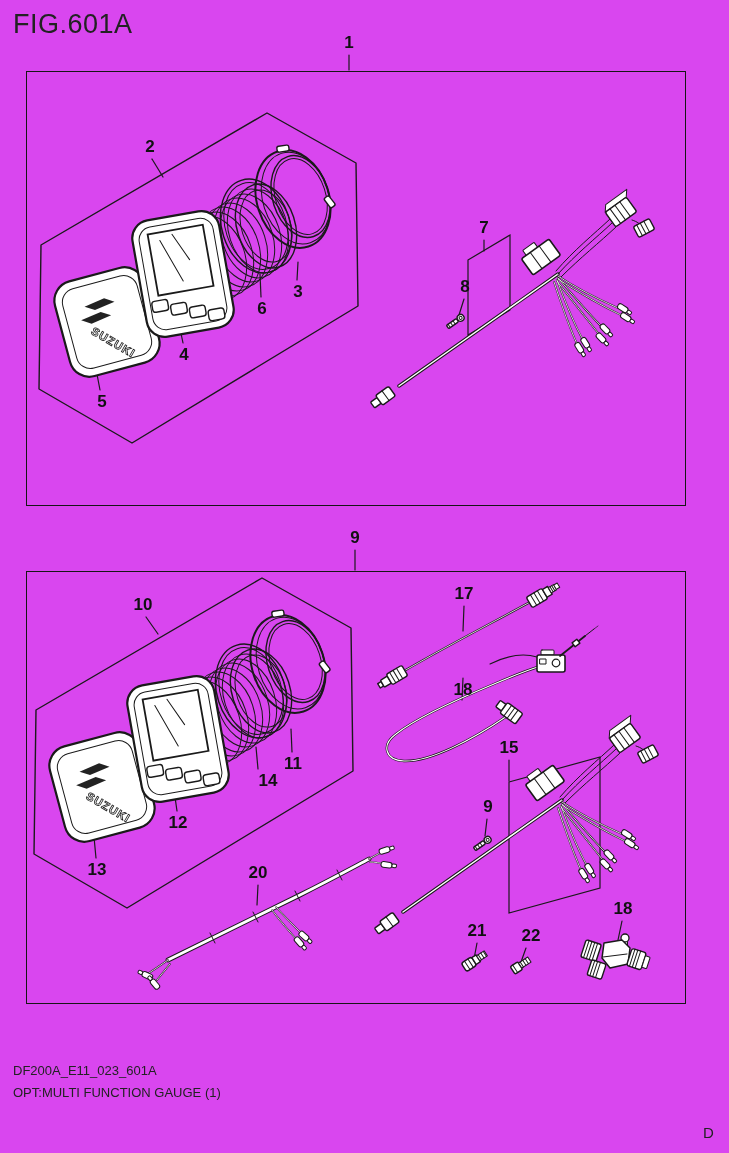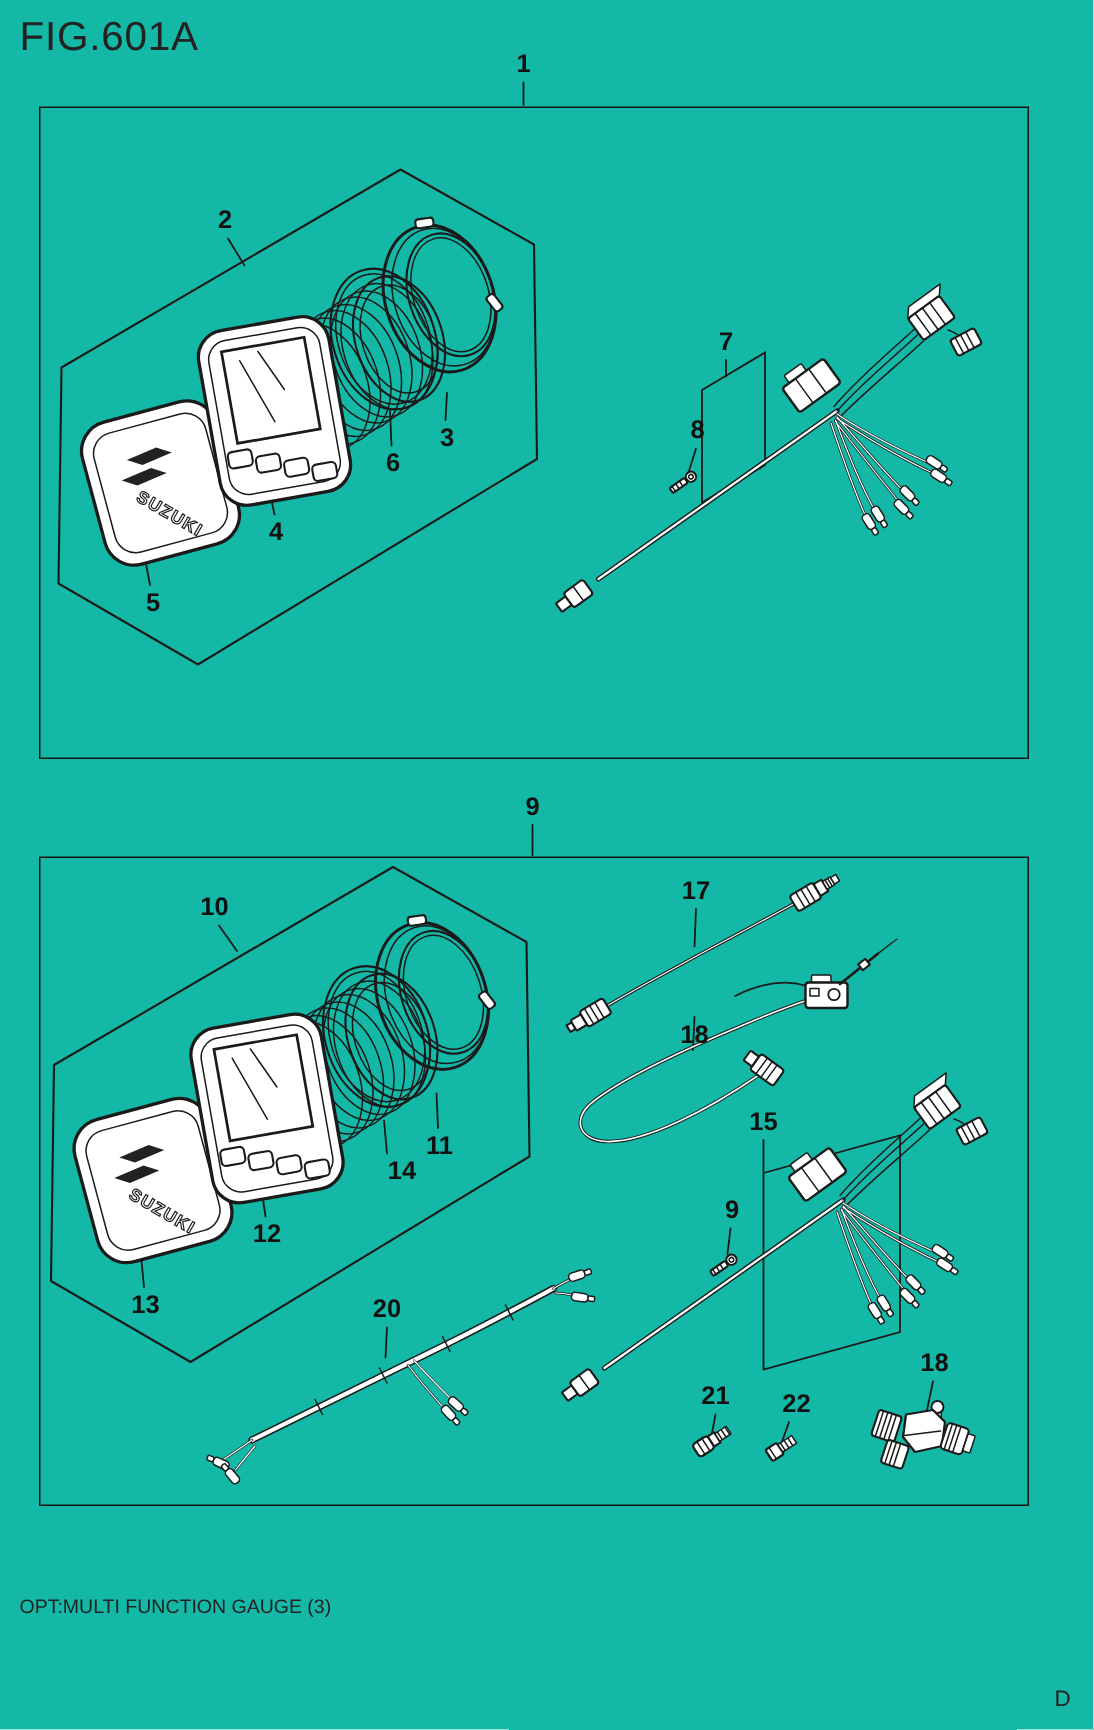--- a/index.html
+++ b/index.html
@@ -1,16 +1,16 @@
 <!DOCTYPE html>
 <html><head>
 <meta charset="utf-8">
 <style>
   html,body{margin:0;padding:0;background:#fff;}
-  .page{position:relative;width:729px;height:1153px;background:#14b8a6;overflow:hidden;
+  .page{position:relative;width:729px;height:1153px;background:#d946ef;overflow:hidden;
         font-family:"Liberation Sans",sans-serif;color:#1a1a1a;}
   .title{position:absolute;left:13px;top:9px;font-size:27px;letter-spacing:.5px;color:#222;}
   .gbox{position:absolute;border:1.6px solid #161616;background:transparent;}
   .box1{left:26px;top:71px;width:658px;height:433px;}
   .box2{left:26px;top:571px;width:658px;height:431px;}
   .plabel{position:absolute;transform:translateX(-50%);font-weight:bold;font-size:17px;color:#111;
           white-space:nowrap;line-height:20px;}
   .footer{position:absolute;left:13px;top:1060px;font-size:13px;line-height:22px;color:#222;}
   .pageletter{position:absolute;left:703px;top:1124px;font-size:15px;color:#222;}
   svg.art{position:absolute;left:0;top:0;}
@@ -309,17 +309,18 @@
   <div class="plabel" style="left:509px;top:738px">15</div>
   <div class="plabel" style="left:488px;top:797px">9</div>
   <div class="plabel" style="left:464px;top:584px">17</div>
   <div class="plabel" style="left:463px;top:680px">18</div>
   <div class="plabel" style="left:623px;top:899px">18</div>
   <div class="plabel" style="left:258px;top:863px">20</div>
   <div class="plabel" style="left:477px;top:921px">21</div>
   <div class="plabel" style="left:531px;top:926px">22</div>
 
   <div class="footer">
-    <div>OPT:MULTI FUNCTION GAUGE (3)</div>
+    <div>DF200A_E11_023_601A</div>
+    <div>OPT:MULTI FUNCTION GAUGE (1)</div>
   </div>
 
   <div class="pageletter">D</div>
 </div>
 
 </body></html>

